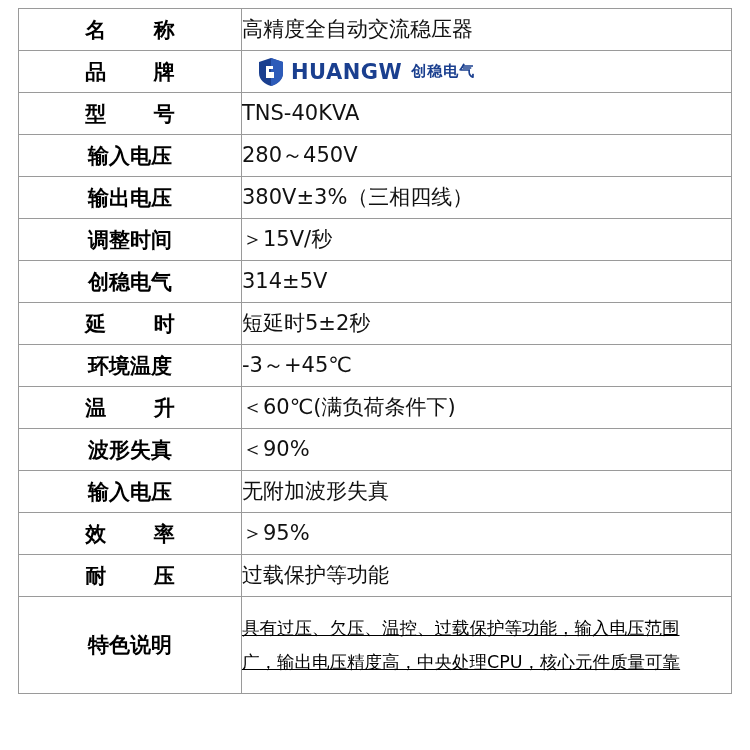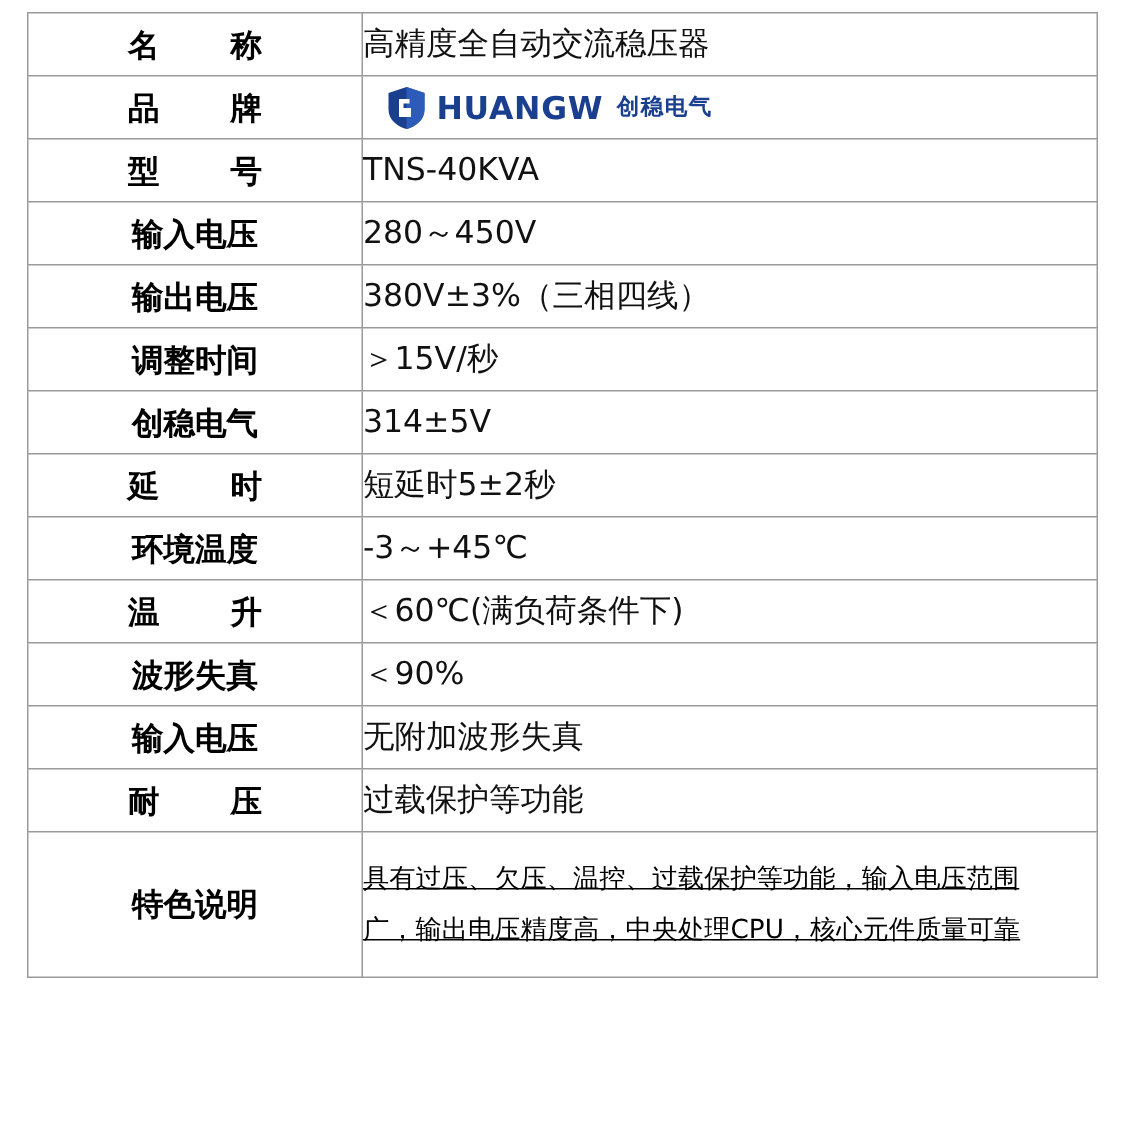--- a/index.html
+++ b/index.html
@@ -226,20 +226,28 @@
 
       <tr>
         <td class="label">
           <span class="lbl spread4">输入电压</span>
         </td>
         <td class="value">
           <span class="val">无附加波形失真</span>
         </td>
       </tr>
 
+      <tr>
+        <td class="label">
+          <span class="lbl spread2">效  率</span>
+        </td>
+        <td class="value">
+          <span class="val">＞95%</span>
+        </td>
+      </tr>
 
       <tr>
         <td class="label">
           <span class="lbl spread2">耐  压</span>
         </td>
         <td class="value">
           <span class="val">过载保护等功能</span>
         </td>
       </tr>
 

